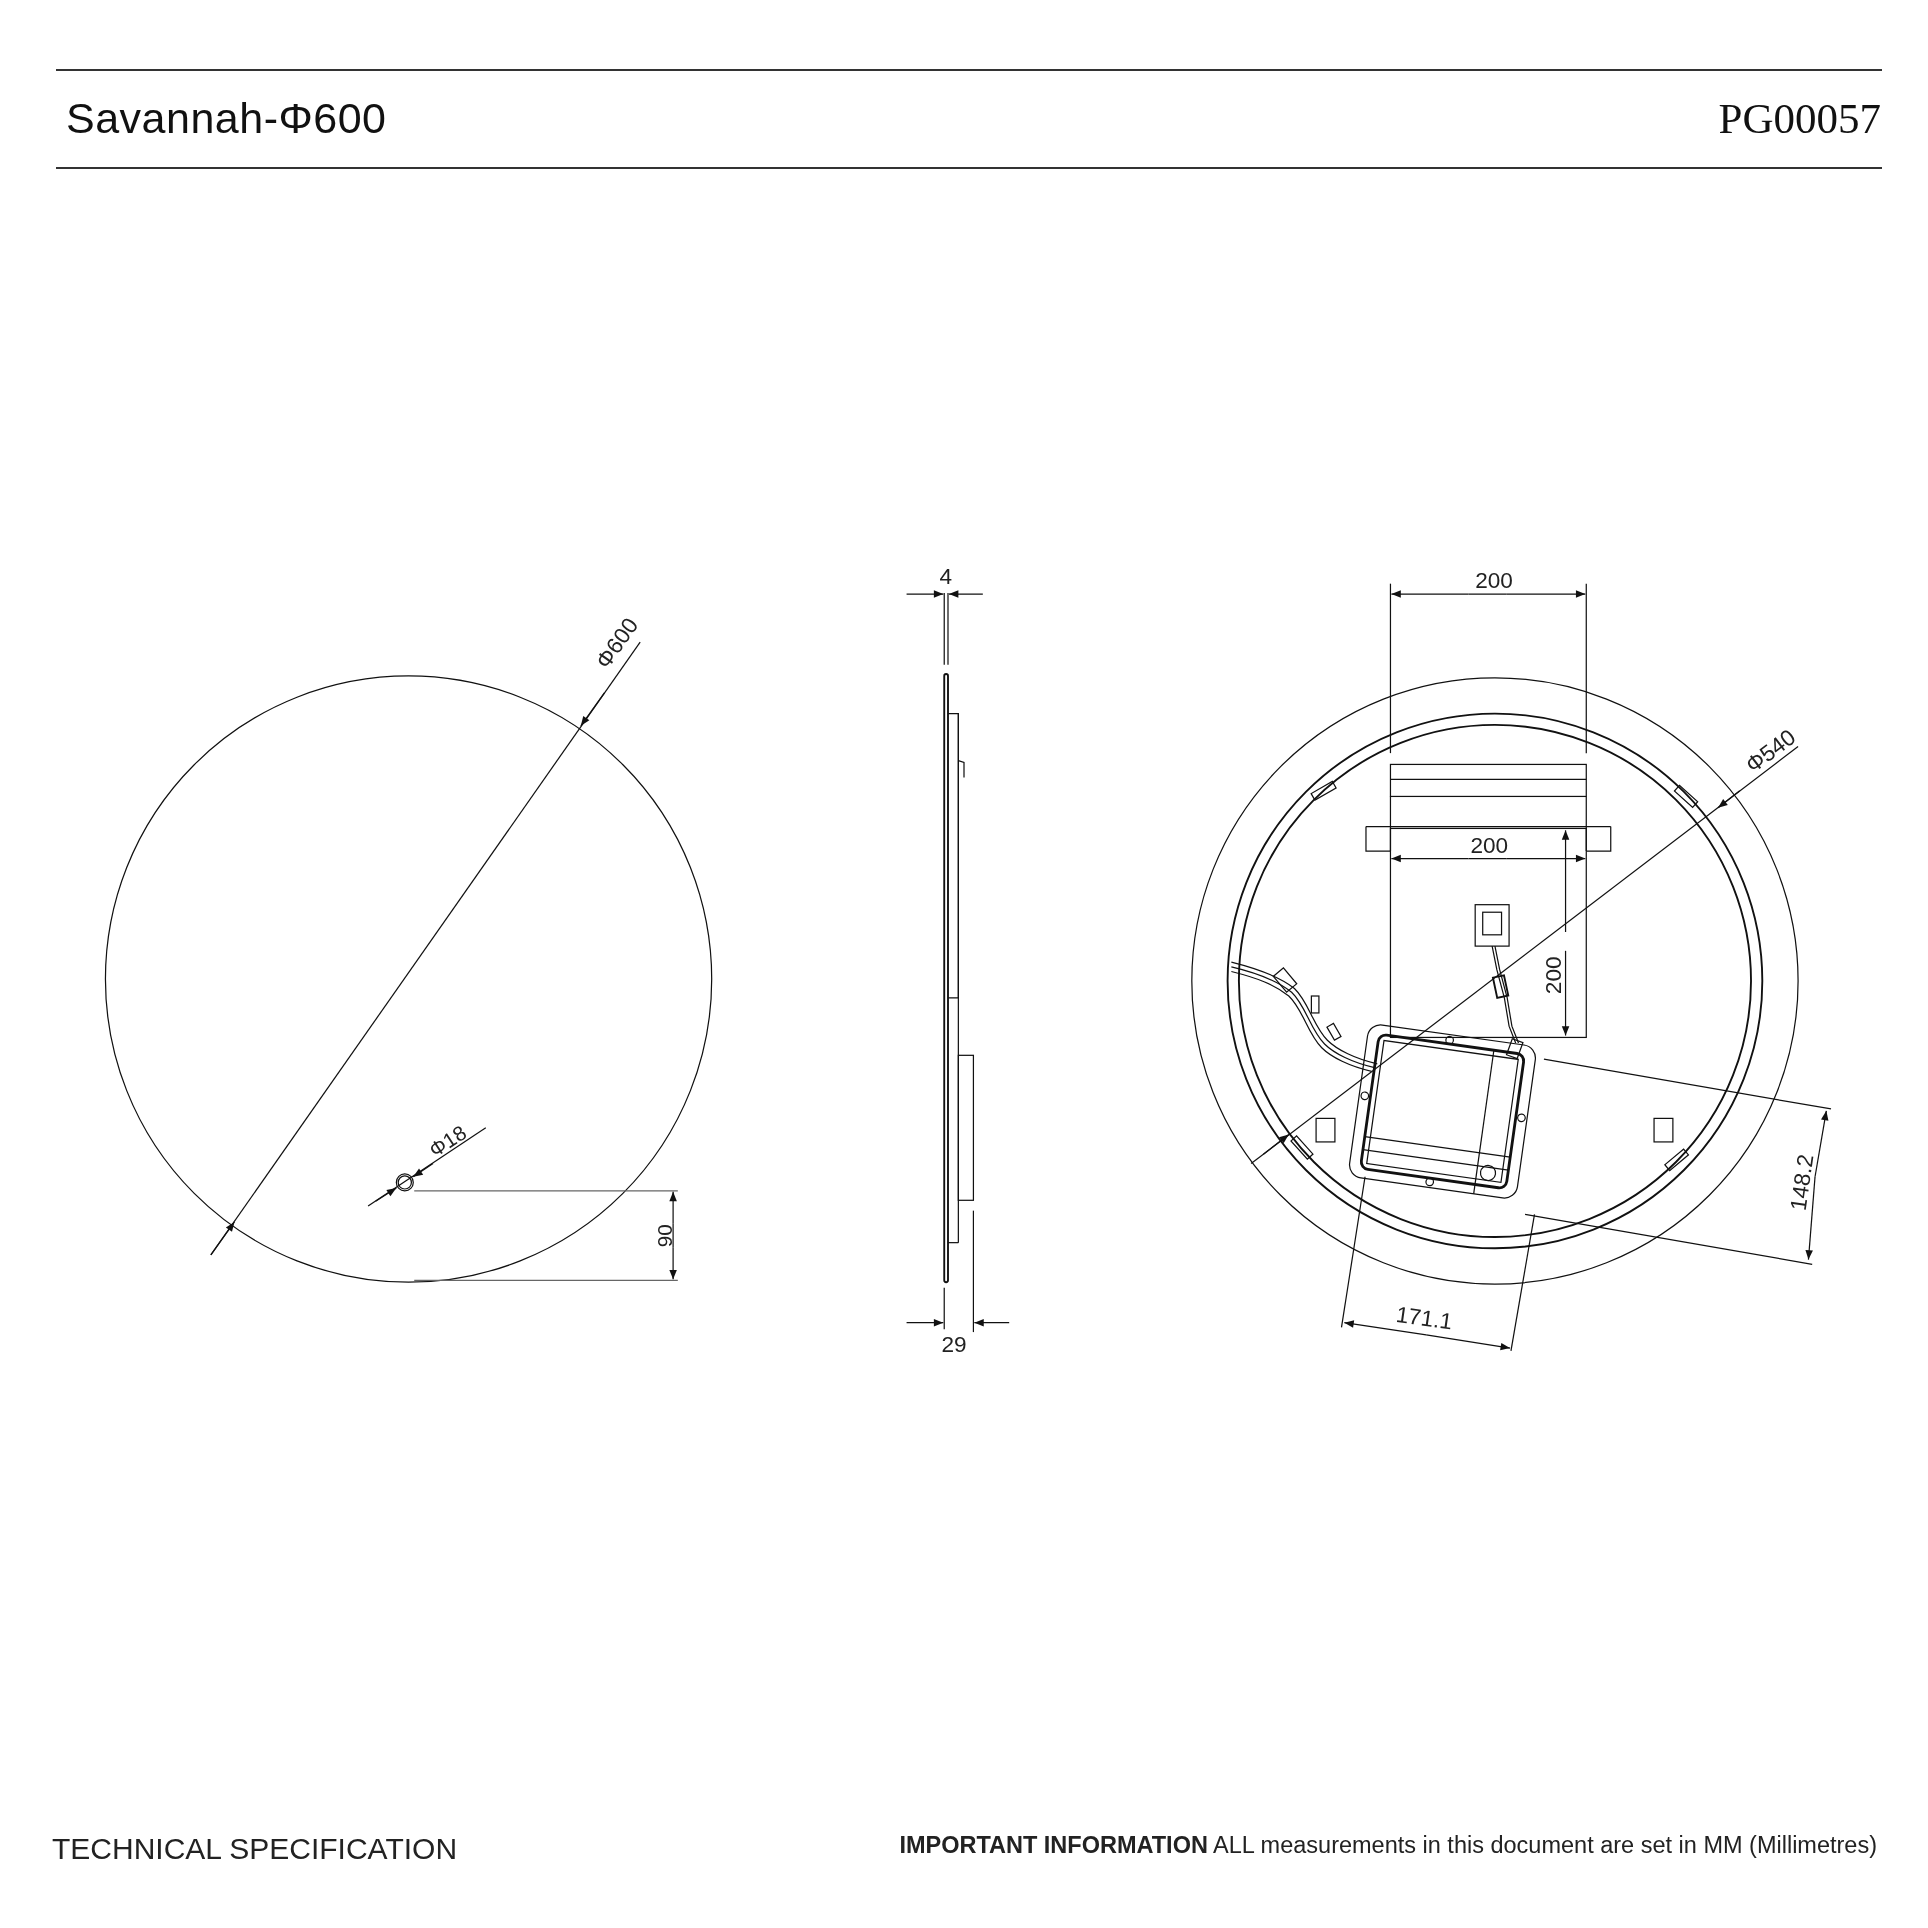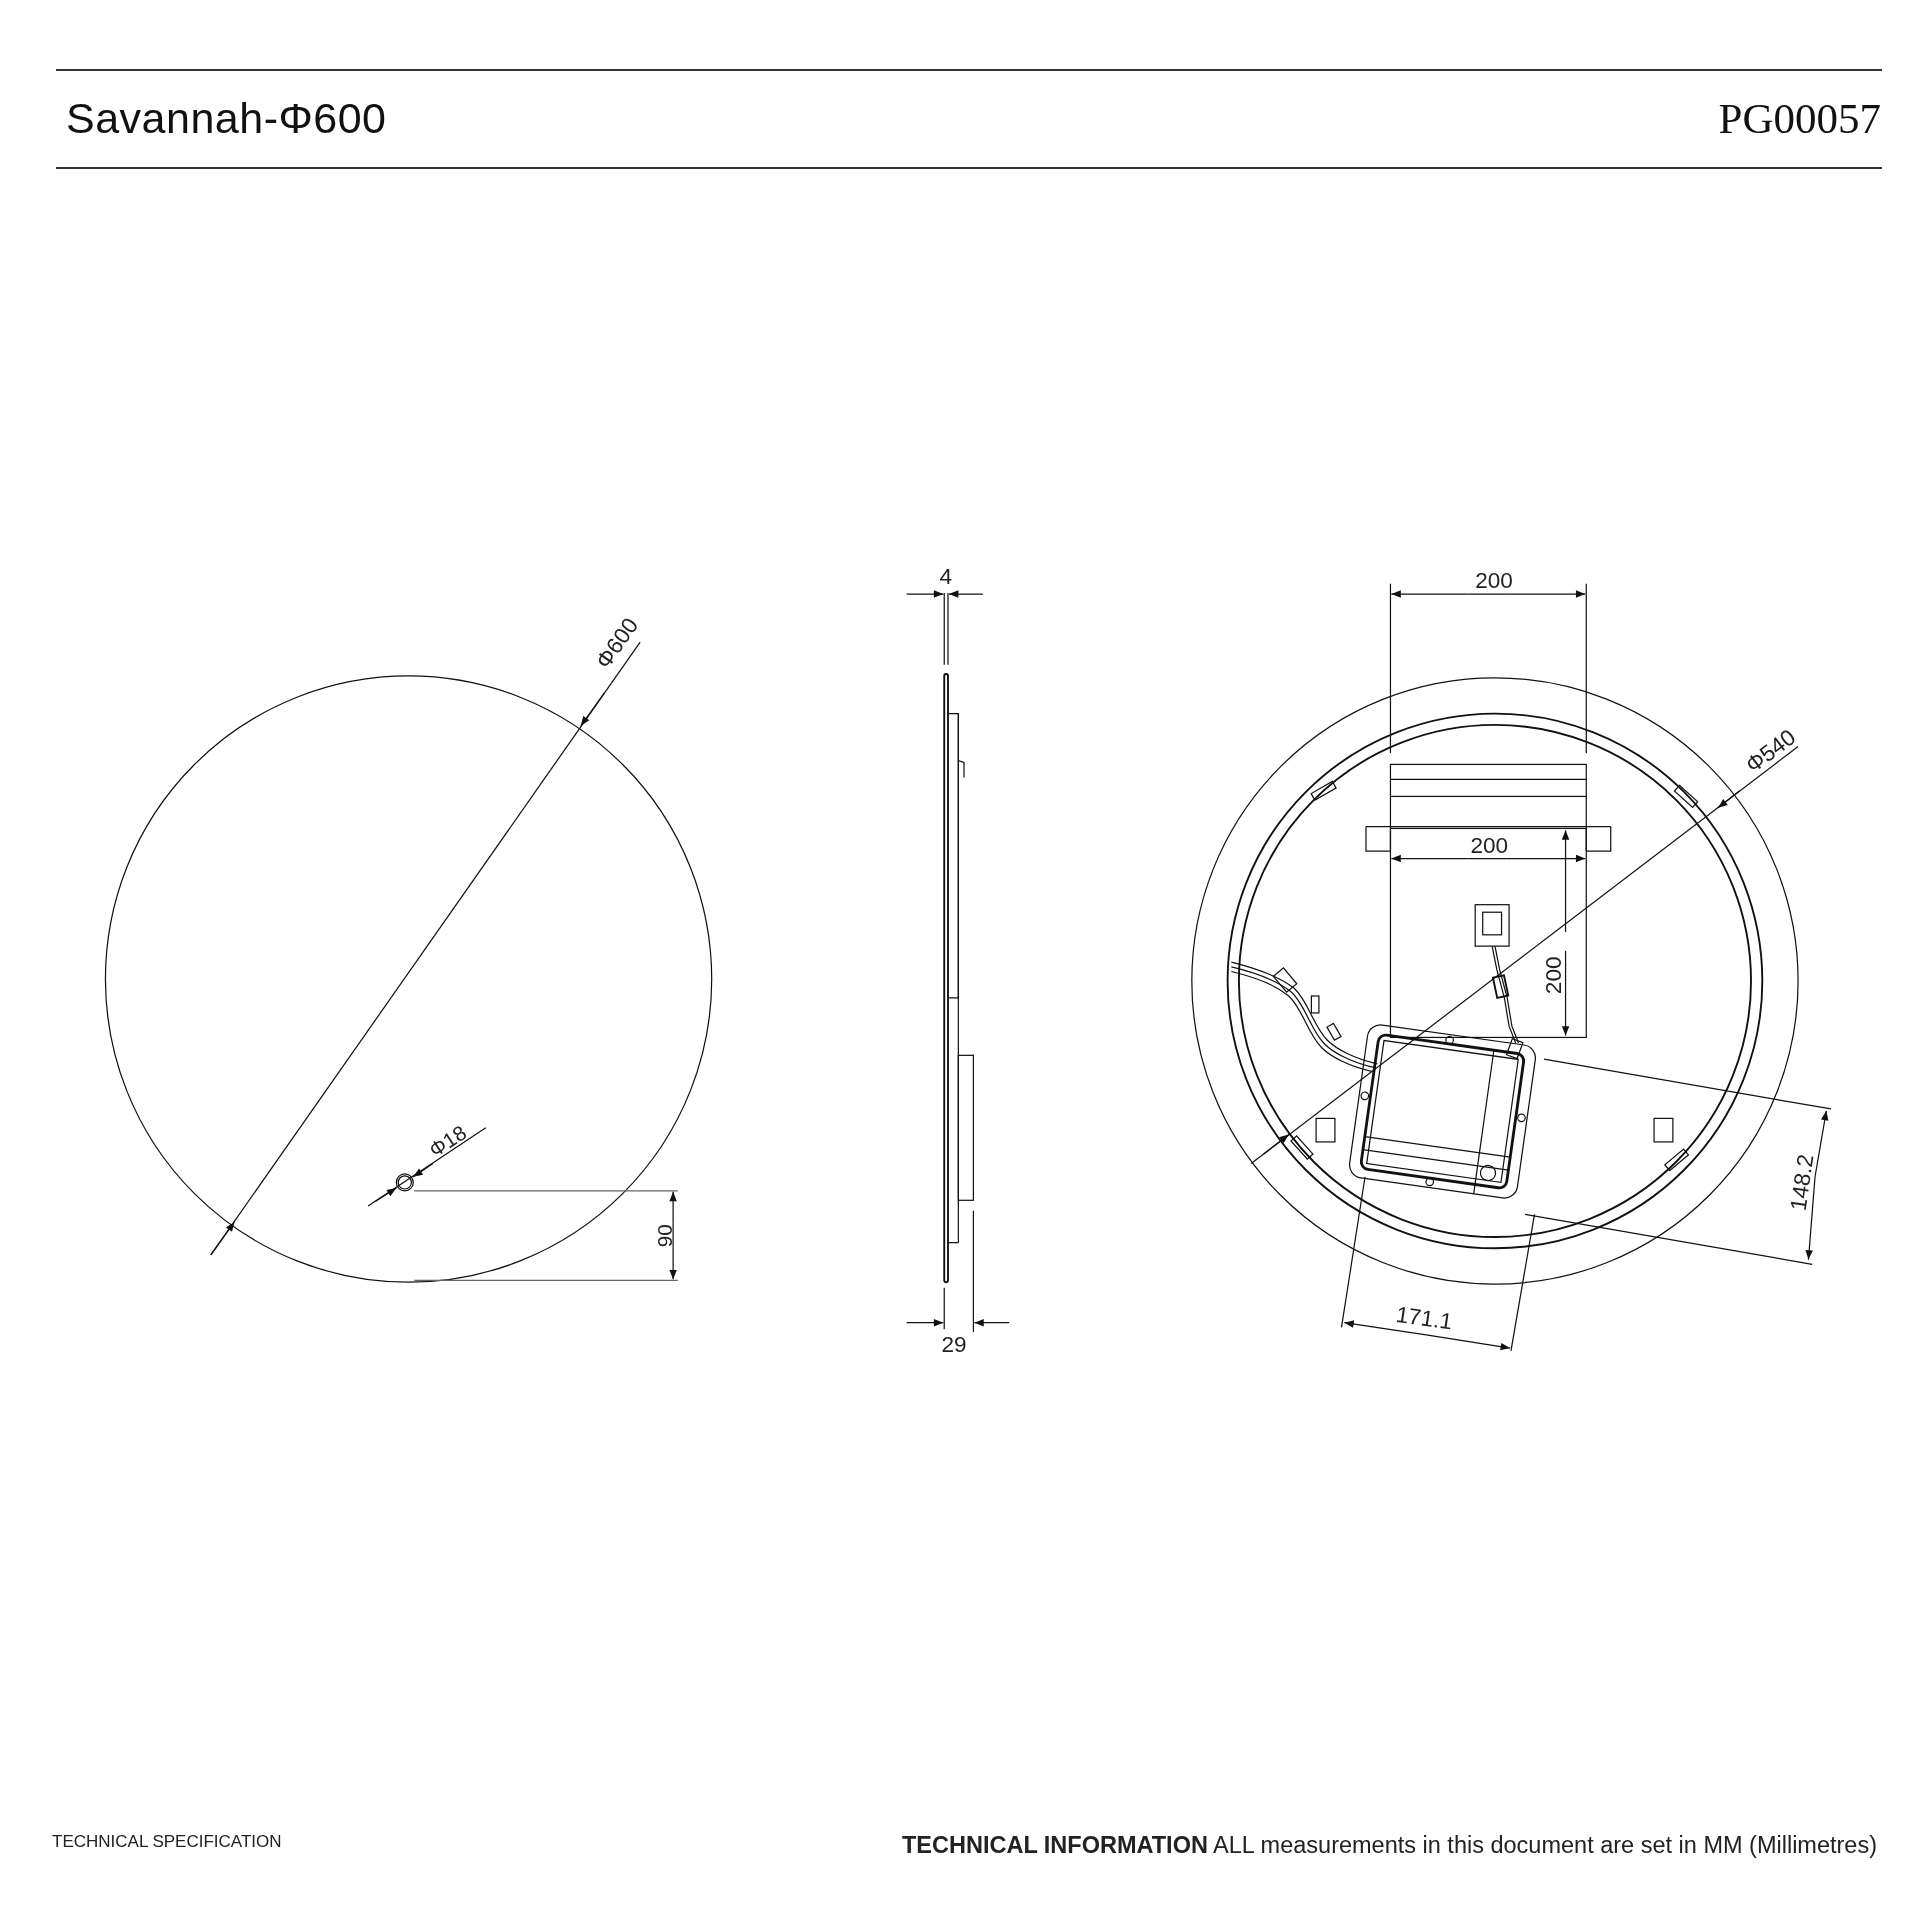--- a/index.html
+++ b/index.html
@@ -3,21 +3,21 @@
 <meta charset="utf-8">
 <style>
   html, body { margin: 0; padding: 0; background: #ffffff; }
   body { width: 1928px; height: 1928px; position: relative; overflow: hidden;
          font-family: "Liberation Sans", "DejaVu Sans", sans-serif; color: #111; }
   .rule { position: absolute; left: 56px; width: 1826px; height: 0; border-top: 2.8px solid #333; }
   .rule.top { top: 69px; }
   .rule.mid { top: 167px; }
   .title { position: absolute; left: 66px; top: 94px; font-size: 43px; letter-spacing: 0.5px; }
   .code { position: absolute; right: 47px; top: 94px; font-size: 43px; font-family: Liberation Serif, serif; }
-  .footer-left { position: absolute; left: 52px; top: 1832px; font-size: 17px; color: #222; }
+  .footer-left { position: absolute; left: 52px; top: 1832px; font-size: 30px; color: #222; }
   .footer-right { position: absolute; right: 51px; top: 1832px; font-size: 23.5px; color: #222; }
   .footer-right b { font-weight: bold; }
   svg.drawing { position: absolute; left: 0; top: 0; }
   svg text { font-family: "Liberation Sans", "DejaVu Sans", sans-serif; fill: #222; }
 </style>
 </head>
 <body>
 
 <div class="rule top"></div>
 <div class="title">Savannah-Φ600</div>
@@ -163,15 +163,15 @@
   <text x="1567" y="625" font-size="24">200</text>
   <text x="1562" y="906" font-size="24">200</text>
   <text x="1658" y="1056" font-size="24" transform="rotate(-90 1658 1056)">200</text>
   <text x="1862" y="822" font-size="24" transform="rotate(-37 1862 822)">Φ540</text>
   <text x="1918" y="1287" font-size="24" transform="rotate(-82 1918 1287)">148.2</text>
   <text x="1482" y="1404" font-size="24" transform="rotate(8 1482 1404)">171.1</text>
 </svg>
 
 <div class="footer-left">TECHNICAL SPECIFICATION</div>
 <div class="footer-right">
-  <b>TECHNICAL INFORMATION</b><span> ALL measurements in this document are set in MM (Millimetres)</span>
+  <b>IMPORTANT INFORMATION</b><span> ALL measurements in this document are set in MM (Millimetres)</span>
 </div>
 
 
 </body></html>

